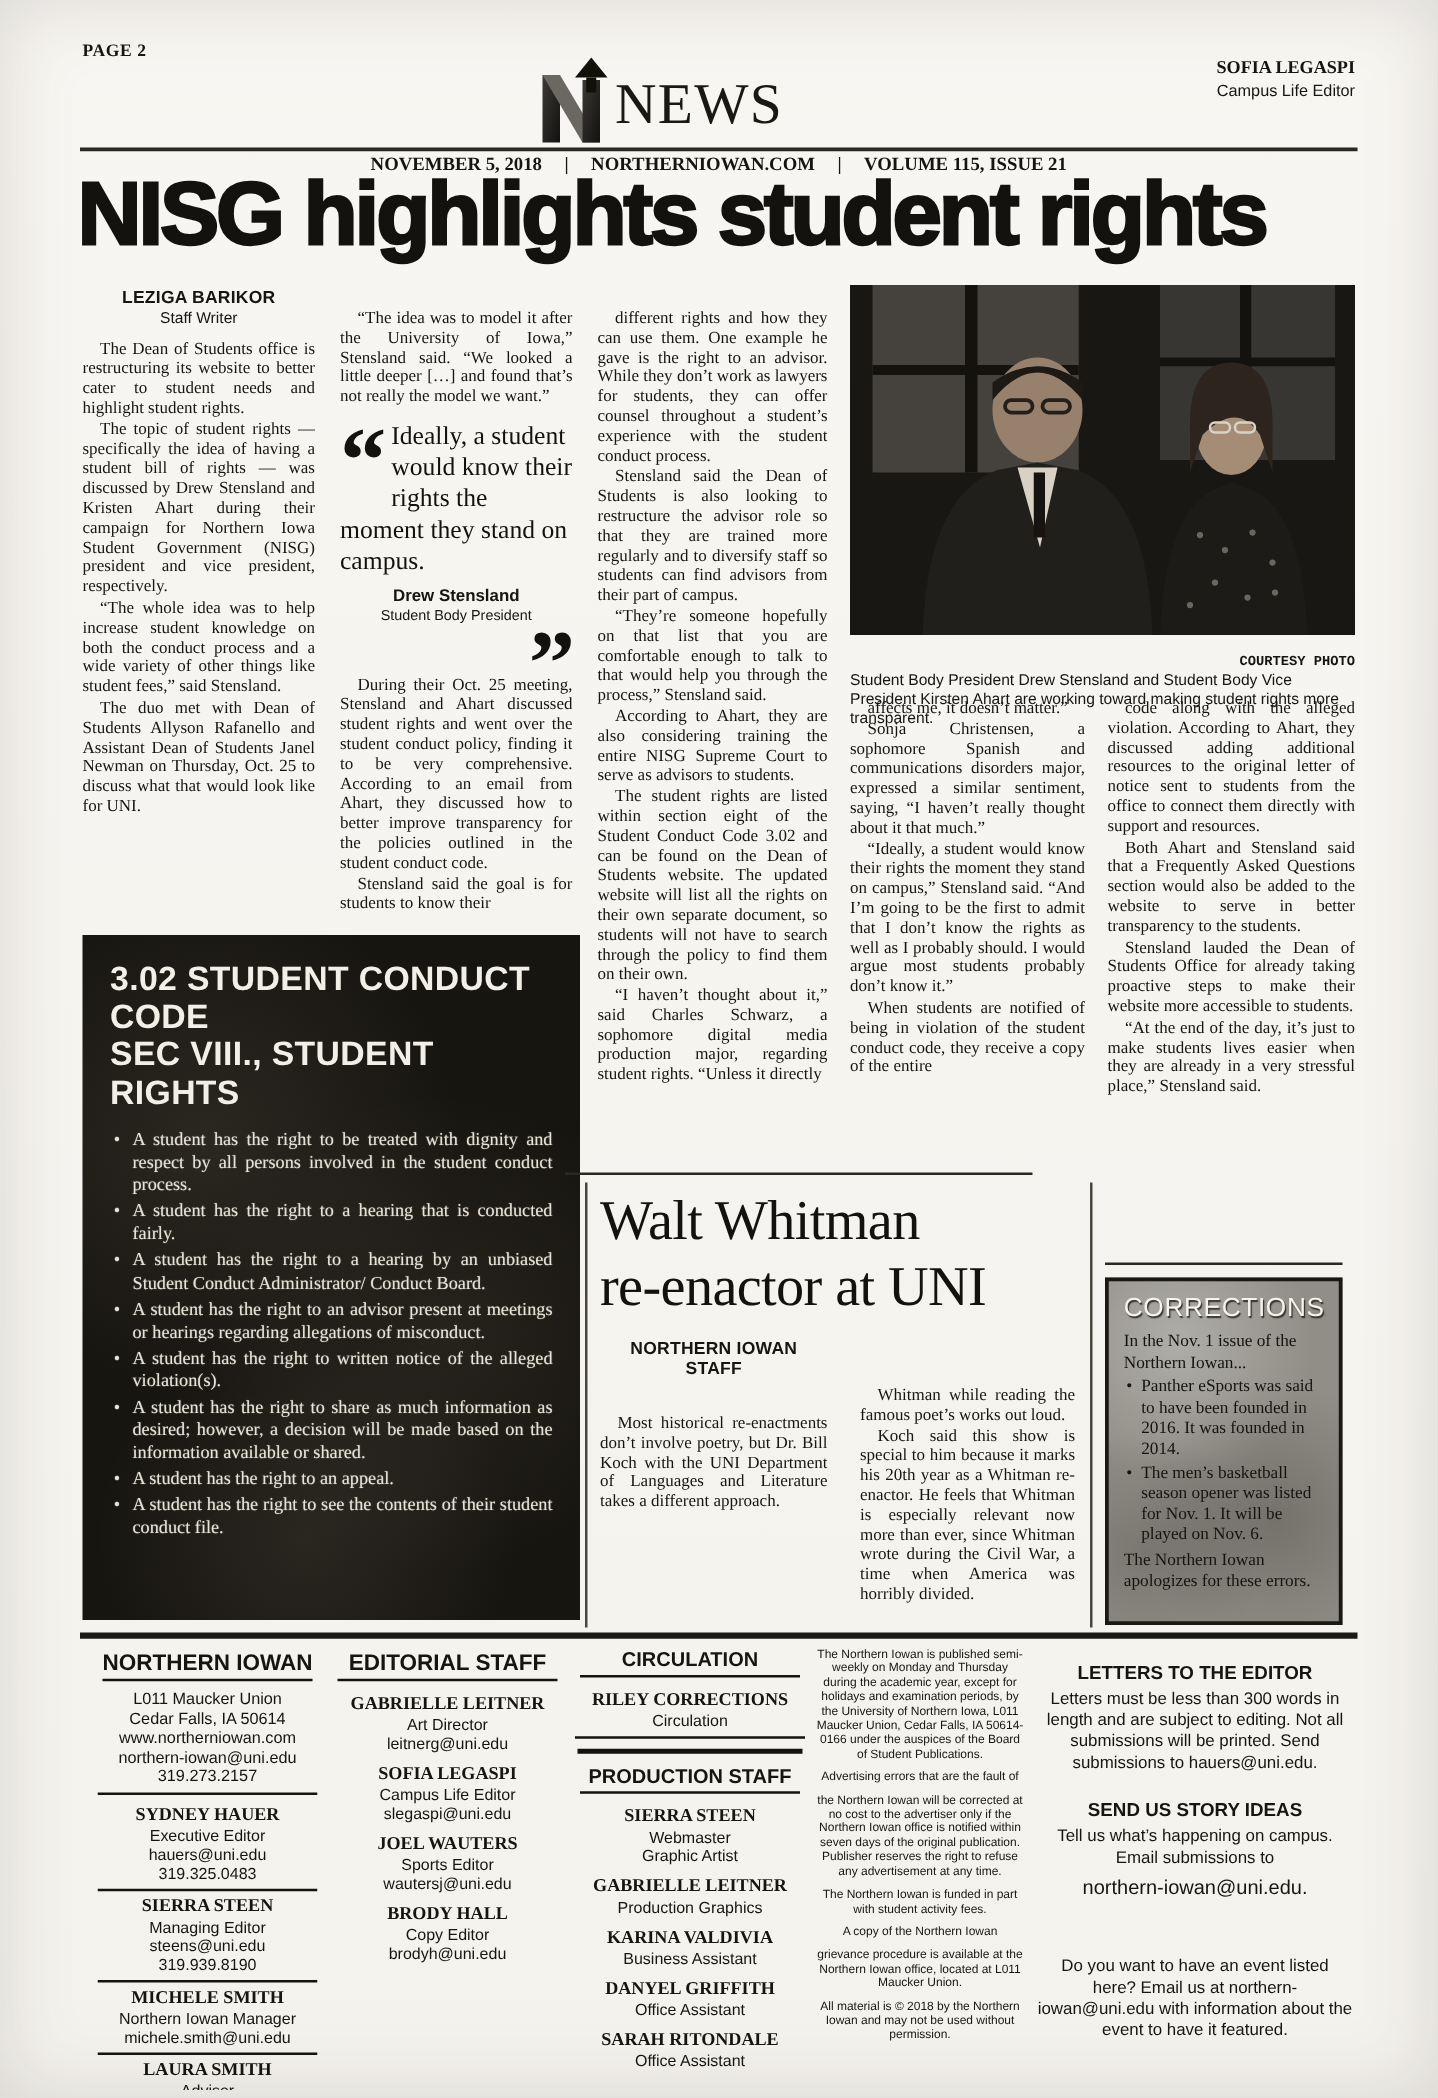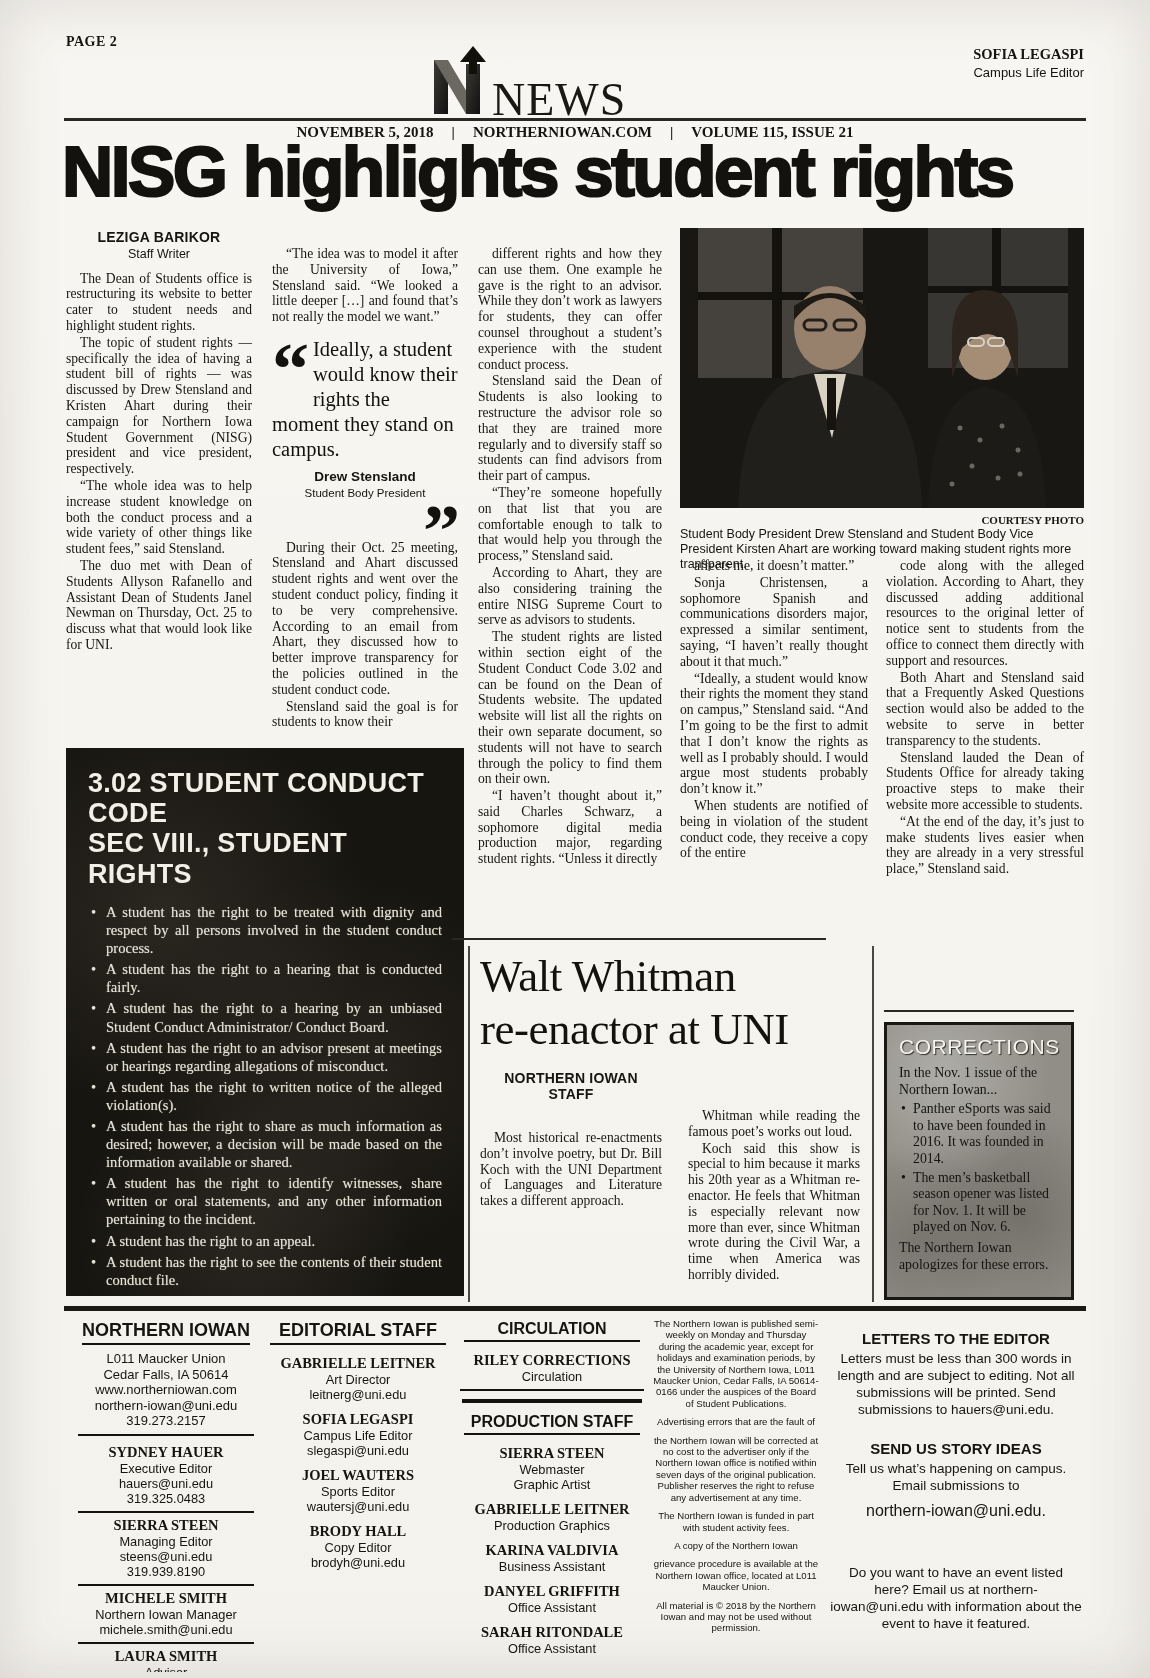--- a/index.html
+++ b/index.html
@@ -3,21 +3,21 @@
 <meta charset="utf-8">
 <style>
   html,body{margin:0;padding:0;background:#e8e6e1;}
   #page{position:relative;width:1150px;height:1678px;margin:0 auto;overflow:hidden;
     background:linear-gradient(#f8f6f2,#f4f2ed);
     box-shadow:inset 0 0 60px rgba(90,85,75,.18);
     color:#171511;font-family:"Liberation Serif","DejaVu Serif",serif;}
   .abs{position:absolute;}
   
   .page-label{left:66px;top:34px;font-weight:bold;font-size:14px;letter-spacing:.5px;}
-  .logo-wrap{left:430px;top:44px;display:flex;align-items:flex-end;}
+  .logo-wrap{left:430px;top:44px;display:flex;align-items:center;}
   .logo-news{font-size:46px;letter-spacing:1px;line-height:.9;margin-left:4px;color:#1a1813;}
   .editor-block{right:66px;top:46px;text-align:right;}
   .editor-name{font-weight:bold;font-size:14.5px;}
   .editor-role{font-family:"Liberation Sans",sans-serif;font-size:13px;margin-top:2px;}
   .rule-1{left:64px;top:118px;width:1022px;height:3px;background:#2a2823;}
   .dateline{left:64px;top:124px;width:1022px;display:flex;justify-content:center;gap:18px;
     font-weight:bold;font-size:15px;}
   .headline{left:62px;top:136px;width:1030px;font-family:"Liberation Sans",sans-serif;
     font-weight:bold;font-size:71px;line-height:1.02;letter-spacing:-2.5px;color:#14120e;
     -webkit-text-stroke:2.2px #14120e;white-space:nowrap;}
@@ -36,22 +36,22 @@
   .pullquote{position:relative;margin:10px 0 12px 0;padding:2px 0 26px 0;text-align:left;}
   .pq-open{float:left;font-size:74px;line-height:.62;font-weight:bold;margin:10px 4px 0 0;color:#14120e;}
   .pq-text{font-size:20.5px;line-height:1.22;text-indent:0;color:#14120e;}
   .pq-attr{text-align:center;margin-top:7px;}
   .pq-name{font-family:"Liberation Sans",sans-serif;font-weight:bold;font-size:13.5px;}
   .pq-role{font-family:"Liberation Sans",sans-serif;font-size:11.5px;margin-top:1px;}
   .pq-close{position:absolute;right:-2px;bottom:-26px;font-size:74px;line-height:.6;font-weight:bold;color:#14120e;}
   
   #photo-block{left:680px;top:228px;width:404px;}
   .photo-frame{width:404px;height:280px;background:#151412;overflow:hidden;}
-  .photo-credit{font-family:Liberation Serif, serif;font-weight:bold;font-size:11px;
-    text-align:right;margin-top:6px;}
+  .photo-credit{font-family:Liberation Mono, monospace;font-weight:bold;font-size:11px;
+    text-align:right;margin-top:16px;}
   .photo-caption{font-family:"Liberation Sans",sans-serif;font-size:12.5px;line-height:15px;
     margin-top:1px;text-align:left;}
   
   #conduct-box{left:66px;top:748px;width:398px;height:548px;box-sizing:border-box;
     background-color:#17150f;
     background-image:radial-gradient(circle at 25% 30%,rgba(210,205,190,.10),transparent 42%),
       radial-gradient(circle at 72% 58%,rgba(210,205,190,.08),transparent 45%),
       radial-gradient(circle at 45% 88%,rgba(225,220,205,.09),transparent 32%);
     color:#e6e2d6;padding:20px 22px;}
   .cc-title{font-family:"Liberation Sans",sans-serif;font-weight:bold;font-size:27px;
@@ -258,21 +258,20 @@
       <div>3.02 STUDENT CONDUCT CODE</div>
       <div>SEC VIII., STUDENT RIGHTS</div>
     </div>
     <div class="cc-list">
         <div class="cc-bullet">A student has the right to be treated with dignity and respect by all persons involved in the student conduct process.</div>
         <div class="cc-bullet">A student has the right to a hearing that is conducted fairly.</div>
         <div class="cc-bullet">A student has the right to a hearing by an unbiased Student Conduct Administrator/ Conduct Board.</div>
         <div class="cc-bullet">A student has the right to an advisor present at meetings or hearings regarding allegations of misconduct.</div>
         <div class="cc-bullet">A student has the right to written notice of the alleged violation(s).</div>
         <div class="cc-bullet">A student has the right to share as much information as desired; however, a decision will be made based on the information available or shared.</div>
-        <div class="cc-bullet">A student has the right to identify witnesses, share written or oral statements, and any other information pertaining to the incident.</div>
         <div class="cc-bullet">A student has the right to an appeal.</div>
         <div class="cc-bullet">A student has the right to see the contents of their student conduct file.</div>
       </div>
   </div>
 
   <div class="abs hrule-whitman"></div>
   <div class="abs vrule" id="vrule1"></div>
   <div class="abs vrule" id="vrule2"></div>
 
   <div class="abs" id="whitman">

